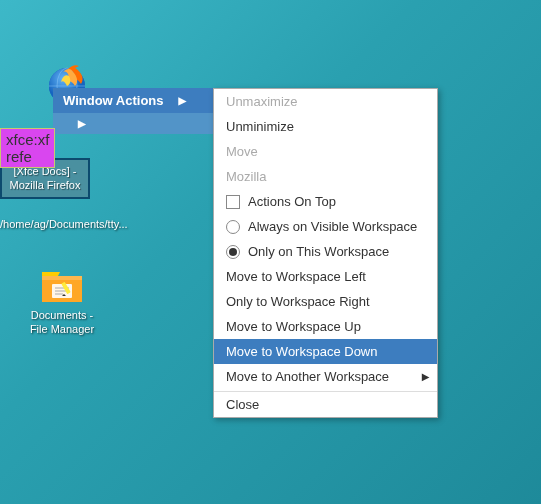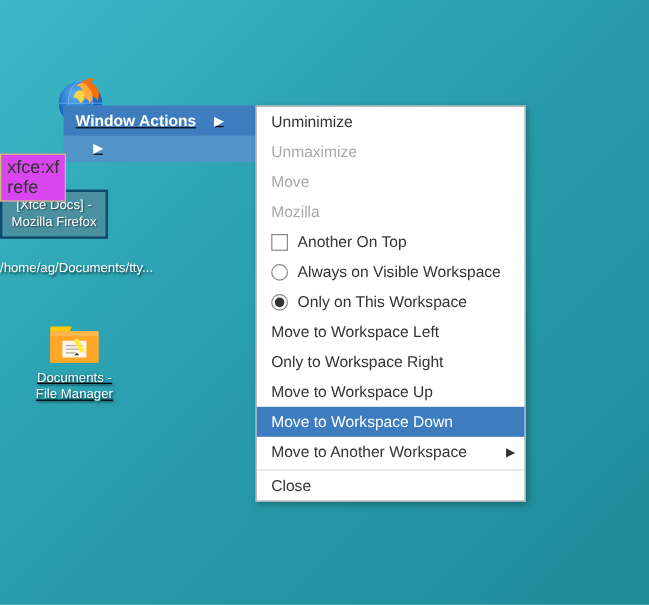--- a/index.html
+++ b/index.html
@@ -35,36 +35,34 @@
       position: absolute;
       top: 60px;
       left: 22px;
       width: 90px;
     }
 
     
     .docs-icon {
       top: 260px;
       left: 22px;
-      text-decoration: underline;
     }
 
     
     .context-menu-container {
       position: absolute;
       top: 88px;
       left: 53px;
     }
 
     
     .top-menu {
       background: #5294c8;
       display: flex;
       flex-direction: column;
-      text-decoration: underline;
     }
     .top-menu-item {
       padding: 5px 30px 5px 10px;
       color: white;
       font-size: 13px;
       font-weight: bold;
       cursor: pointer;
       display: flex;
       align-items: center;
       justify-content: space-between;
@@ -227,36 +225,36 @@
       <span>Window Actions</span>
       <span class="arrow">▶</span>
     </div>
     <div class="top-menu-item">
       <span class="arrow">▶</span>
     </div>
   </div>
 
   <div class="submenu">
 
-    <div class="submenu-item">
-      <span>Unminimize</span>
-    </div>
     <div class="submenu-item disabled">
       <span>Unmaximize</span>
     </div>
+    <div class="submenu-item">
+      <span>Unminimize</span>
+    </div>
     <div class="submenu-item disabled">
       <span>Move</span>
     </div>
     <div class="submenu-item disabled">
       <span>Mozilla</span>
     </div>
 
     <div class="submenu-item">
       <span class="check-box"></span>
-      <span>Another On Top</span>
+      <span>Actions On Top</span>
     </div>
     <div class="submenu-item">
       <span class="radio-btn"></span>
       <span>Always on Visible Workspace</span>
     </div>
     <div class="submenu-item">
       <span class="radio-btn checked"></span>
       <span>Only on This Workspace</span>
     </div>
 

